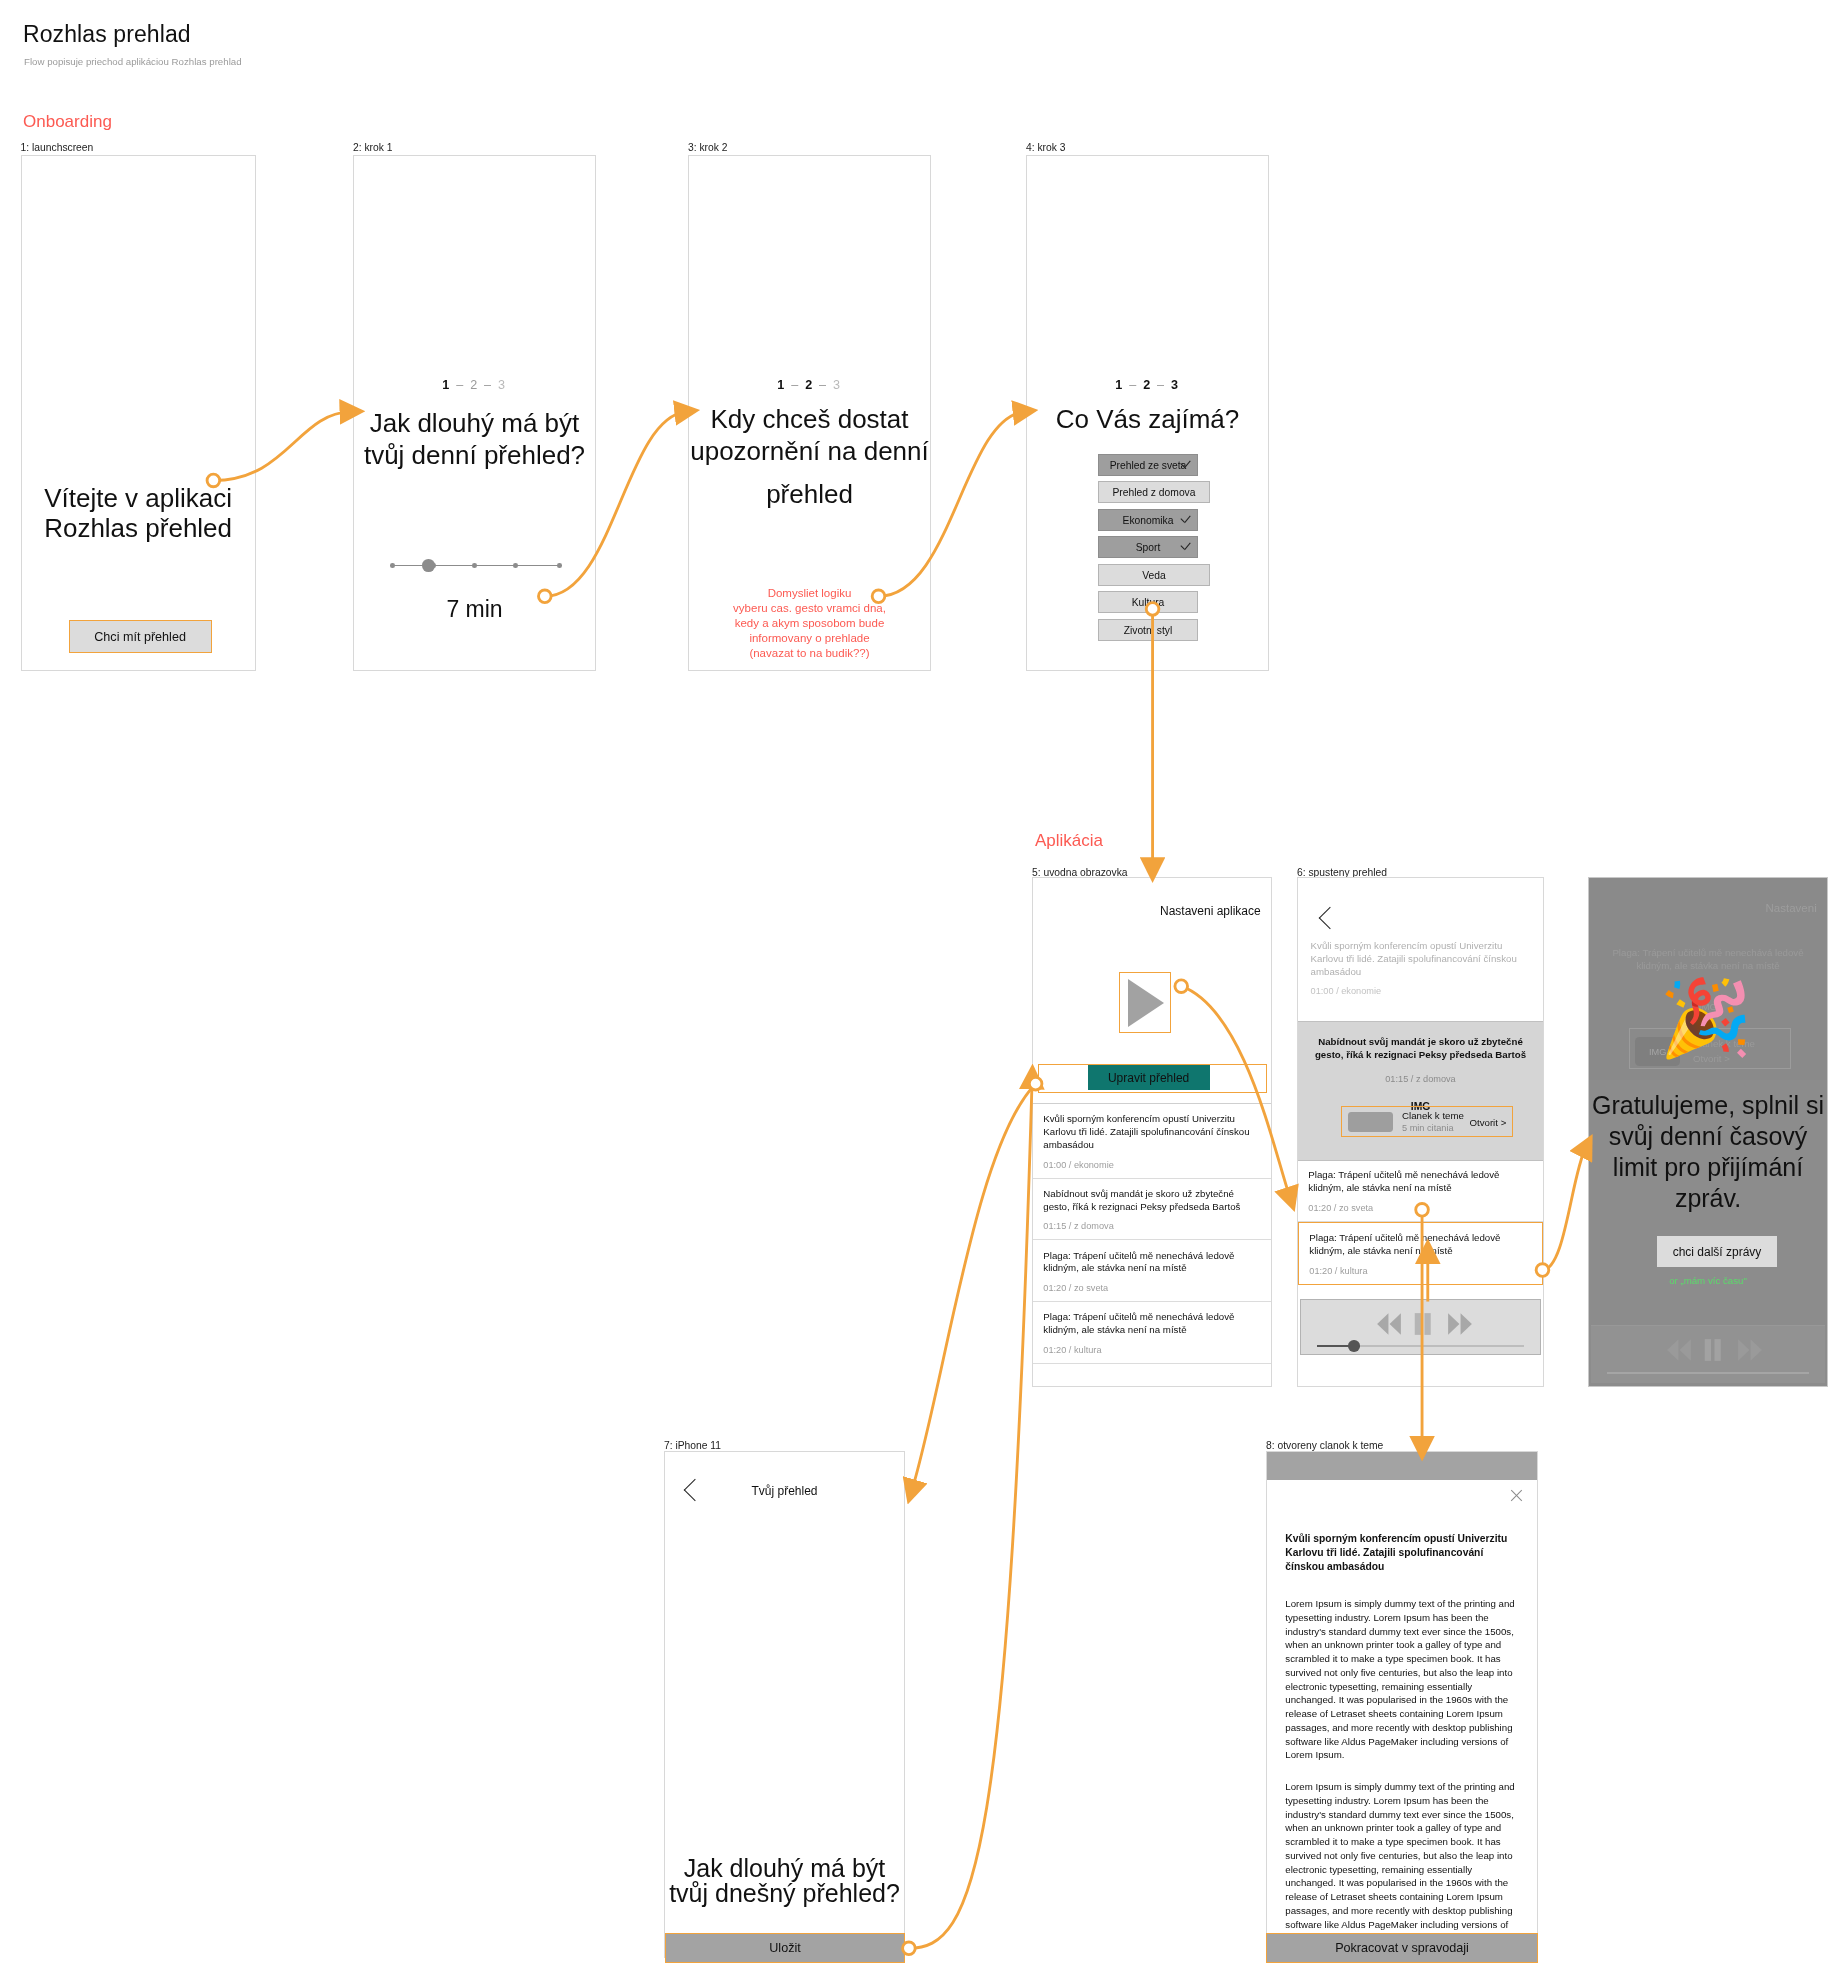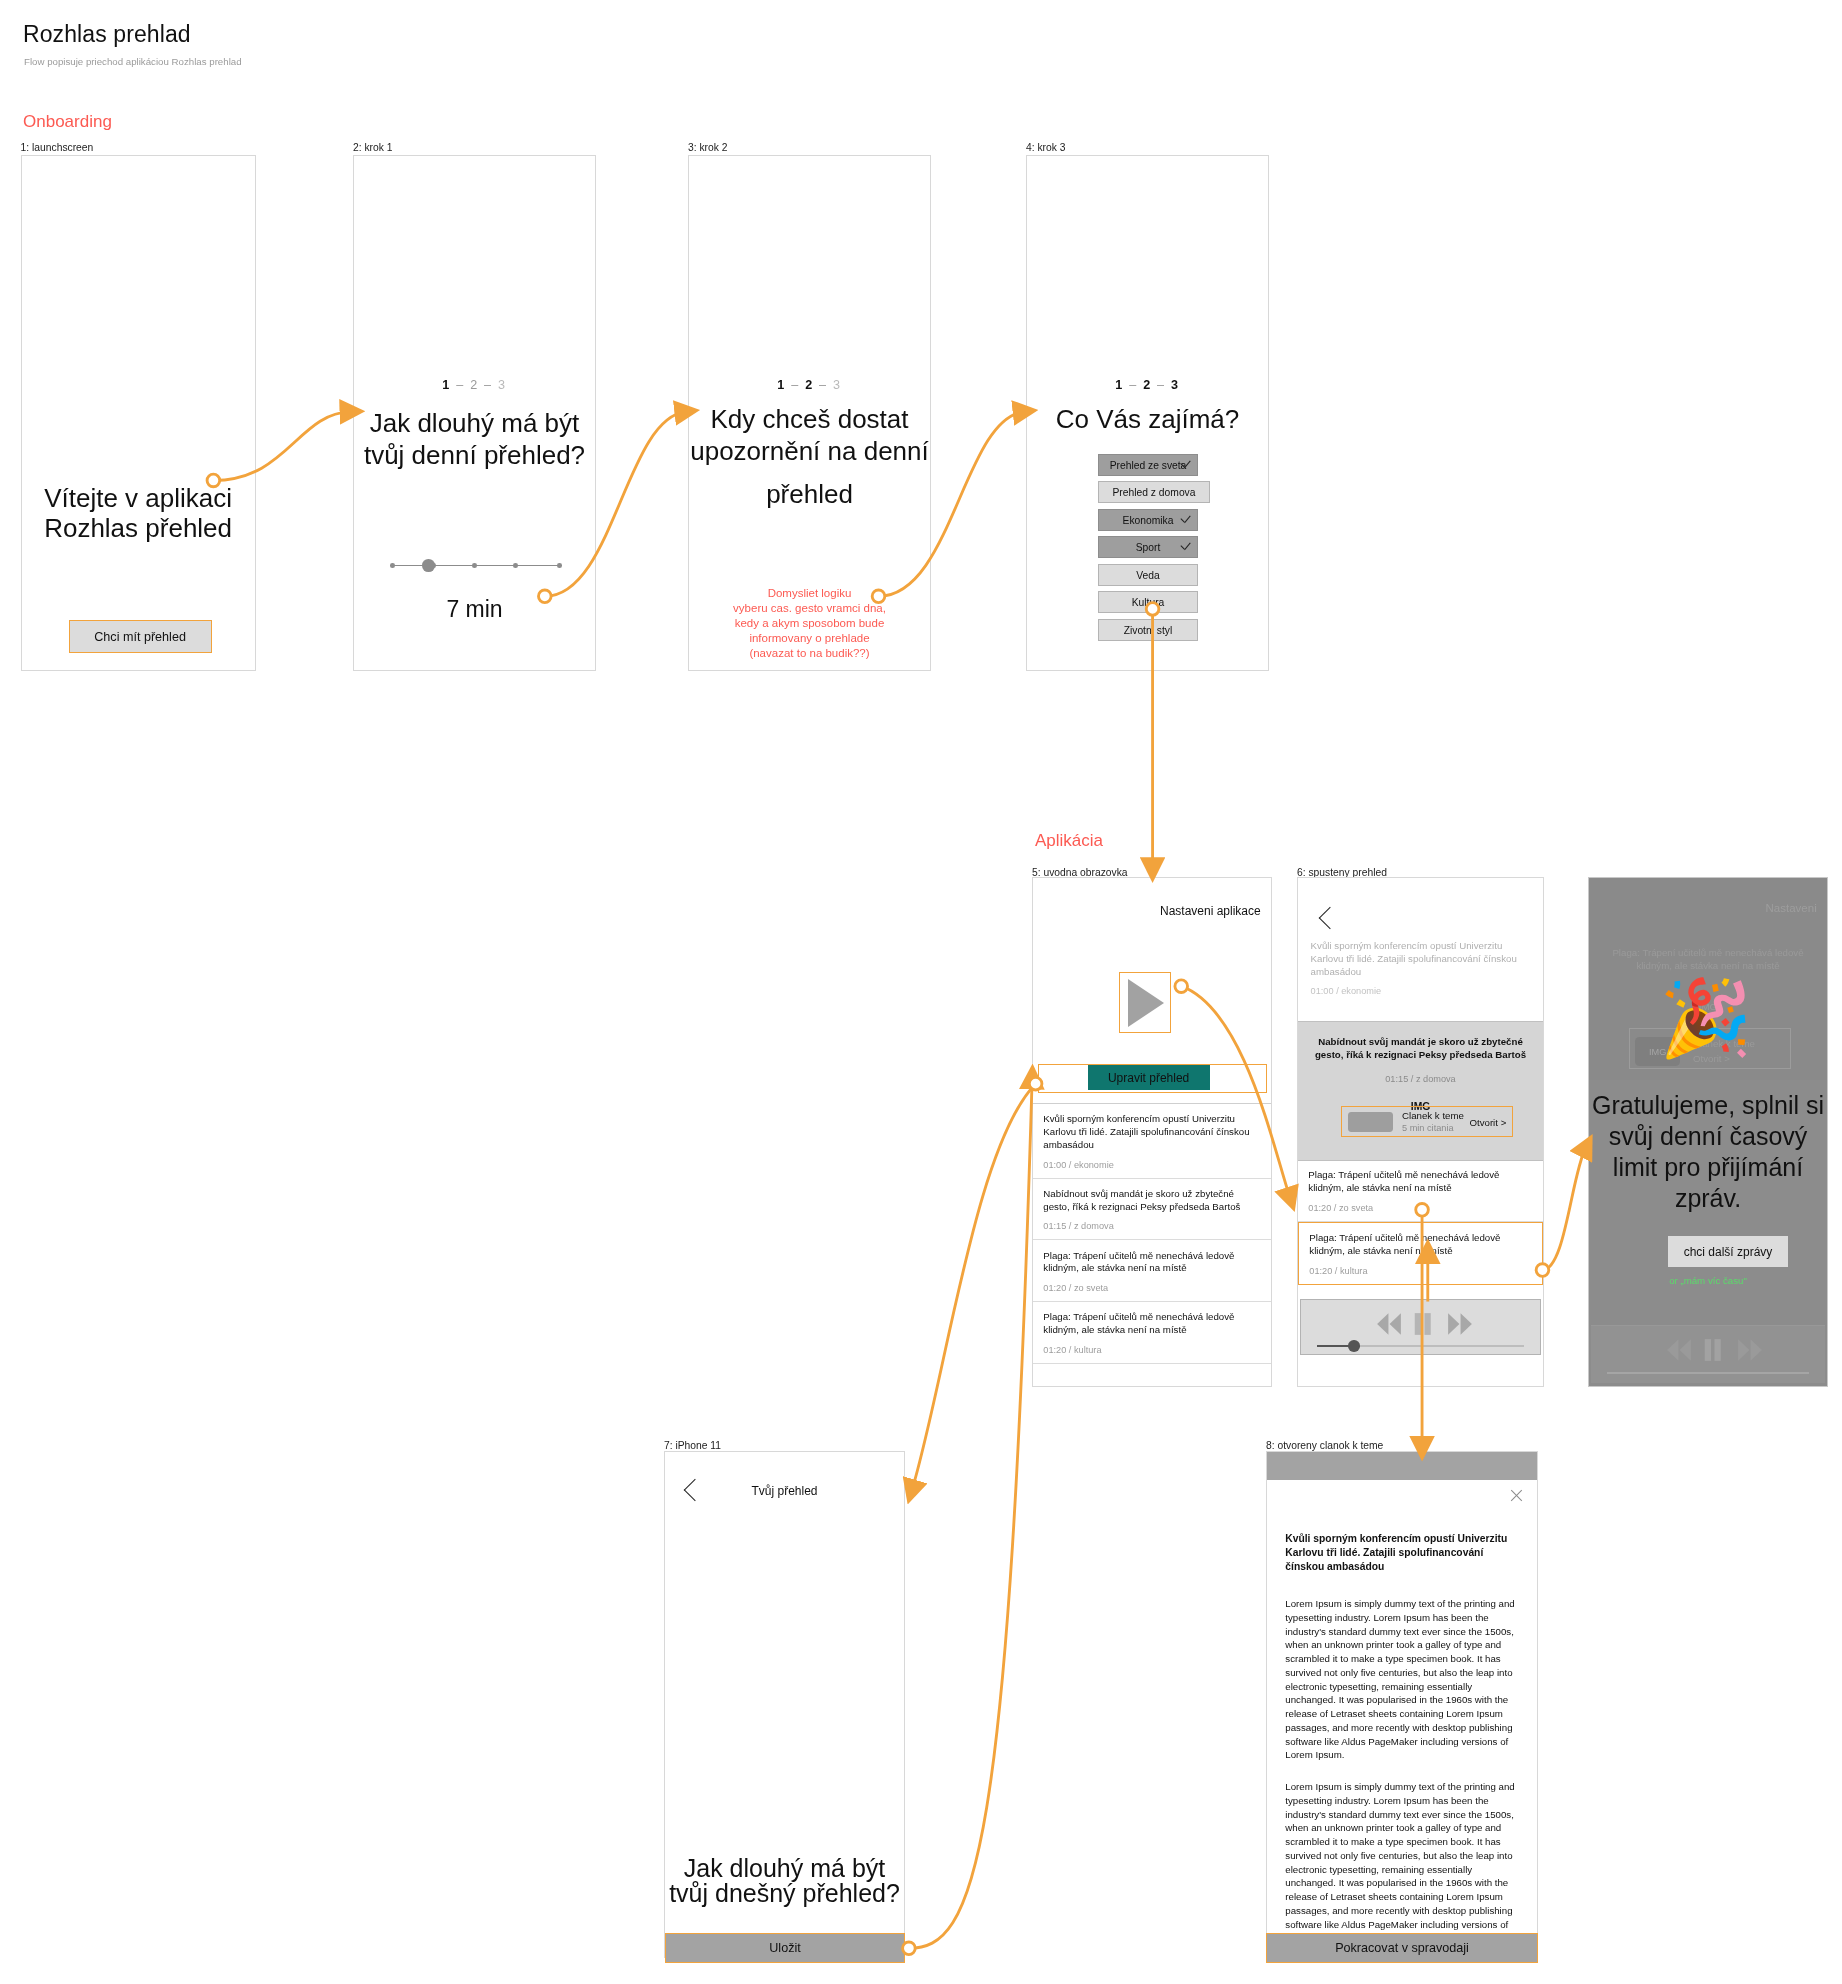--- a/index.html
+++ b/index.html
@@ -141,21 +141,21 @@
       <span>Prehled z domova</span>
     </div>
     <div class="chip sel" style="left:71px;top:353px;width:100px;height:22px;">
       <span>Ekonomika</span>
       <span class="chk"></span>
     </div>
     <div class="chip sel" style="left:71px;top:380px;width:100px;height:22px;">
       <span>Sport</span>
       <span class="chk"></span>
     </div>
-    <div class="chip" style="left:71px;top:408px;width:100px;height:22px;">
+    <div class="chip" style="left:71px;top:408px;width:112px;height:22px;">
       <span>Veda</span>
     </div>
     <div class="chip" style="left:71px;top:435px;width:100px;height:22px;">
       <span>Kultura</span>
     </div>
     <div class="chip" style="left:71px;top:463px;width:100px;height:22px;">
       <span>Zivotni styl</span>
     </div>
 
   </div>
@@ -264,21 +264,21 @@
 
     <div style="position:absolute;left:70px;top:103px;font-size:75px;line-height:1;">🎉</div>
 
     <div style="position:absolute;left:0;right:0;top:202px;bottom:0;background:rgba(150,150,150,.18);"></div>
 
     <div class="center h1s" style="top:212px;">Gratulujeme, splnil si</div>
     <div class="center h1s" style="top:243px;">svůj denní časový</div>
     <div class="center h1s" style="top:274px;">limit pro přijímání</div>
     <div class="center h1s" style="top:305px;">zpráv.</div>
 
-    <div style="position:absolute;left:79px;top:358px;width:120px;height:31px;background:#dcdcdc;display:flex;align-items:center;justify-content:center;font-size:12px;color:#111;">chci další zprávy</div>
+    <div style="position:absolute;left:68px;top:358px;width:120px;height:31px;background:#dcdcdc;display:flex;align-items:center;justify-content:center;font-size:12px;color:#111;">chci další zprávy</div>
     <div class="center" style="top:397px;font-size:9.7px;color:#5bdb6a;">or „mám víc času"</div>
 
     <div style="position:absolute;left:2.3px;right:2.3px;top:447px;height:57px;background:rgba(255,255,255,.06);border-top:0.6px solid #989898;">
       <div style="position:absolute;left:75px;top:11.5px;">
         <svg width="26" height="24" viewBox="0 0 46 42">
             <polygon points="22,2 22,40 2,21" fill="#9a9a9a"></polygon>
             <polygon points="44,2 44,40 24,21" fill="#9a9a9a"></polygon>
           </svg>
       </div>
       <div style="position:absolute;left:112px;top:11.5px;">

